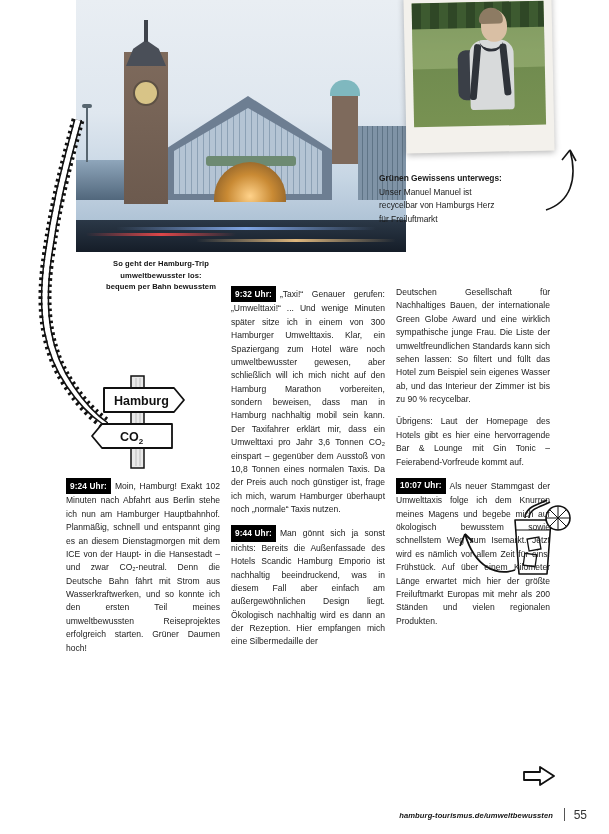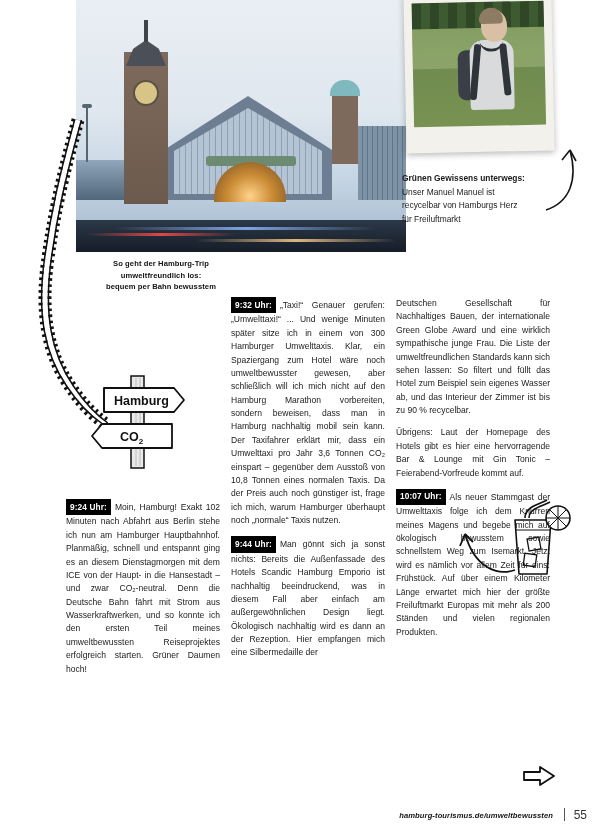--- a/index.html
+++ b/index.html
@@ -105,35 +105,34 @@
   .arrowCurve{position:absolute;left:455px;top:520px;width:62px;height:56px;}
   .polArrow{position:absolute;left:540px;top:140px;width:48px;height:74px;}
   .nextArrow{position:absolute;left:523px;top:765px;width:32px;height:22px;}
 
   
   .capHero{
     position:absolute;left:76px;top:258px;width:170px;
     font-size:7.6px;font-weight:bold;line-height:1.52;letter-spacing:.1px;color:#121212;text-align:center;
   }
   .capPol{
-    position:absolute;left:402px;top:172px;width:150px;
+    position:absolute;left:379px;top:172px;width:150px;
     font-size:8.4px;line-height:1.62;color:#1b1b1b;
   }
   .capPol b{font-weight:bold;}
 
   
   .col{
     position:absolute;top:286px;width:154px;
     font-size:8.55px;line-height:1.565;
     text-align:justify;
     color:#1b1b1b;
     hyphens:none;
-    margin-top:11px;
-  }
-  #col1{left:66px;top:488px;}
+  }
+  #col1{left:66px;top:478px;}
   #col2{left:231px;}
   #col3{left:396px;}
 
   .col p{margin:0 0 0 0;}
   .col p + p{margin-top:9px;}
   .badge{
     display:inline-block;
     background:#000;color:#fff;
     font-weight:bold;font-size:8.3px;
     padding:1.6px 4px 1.8px 4px;
@@ -181,21 +180,21 @@
     </div>
     <div class="plaza">
       <div class="streak s1"></div>
       <div class="streak s2"></div>
       <div class="streak s3"></div>
     </div>
   </div>
 
   <div class="capHero">
     <div>So geht der Hamburg-Trip</div>
-    <div>umweltfreundlich los:</div>
+    <div>umweltbewusster los:</div>
     <div>bequem per Bahn bewusstem</div>
   </div>
 
   <div class="polaroid">
     <div class="ph">
       <div class="treeline"></div>
       <div class="grassLight"></div>
       <div class="person">
         <div class="pack"></div>
         <div class="torso"></div>

